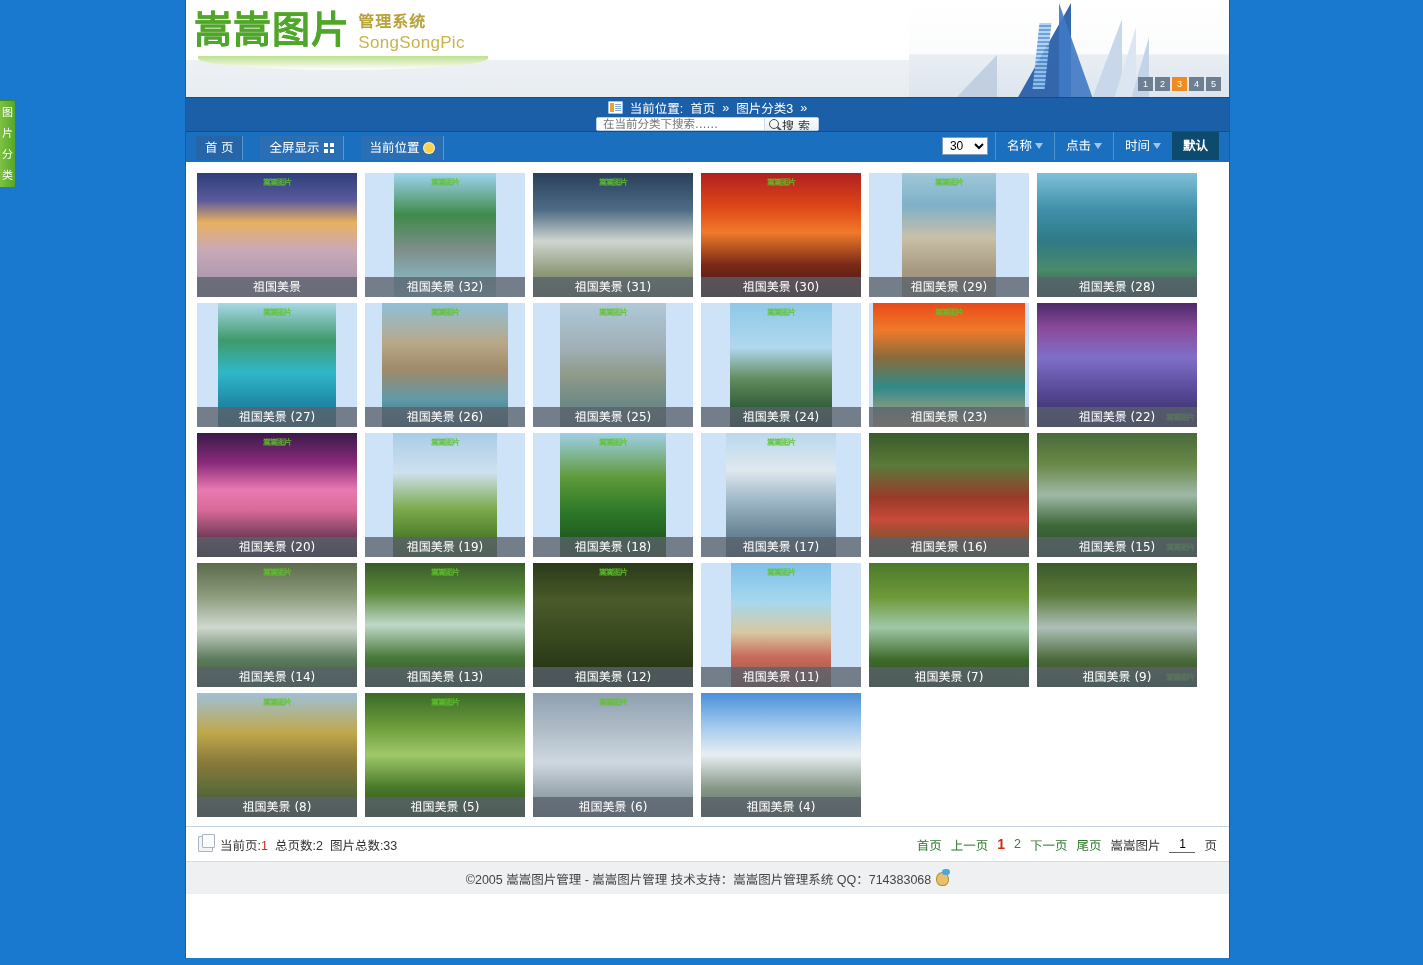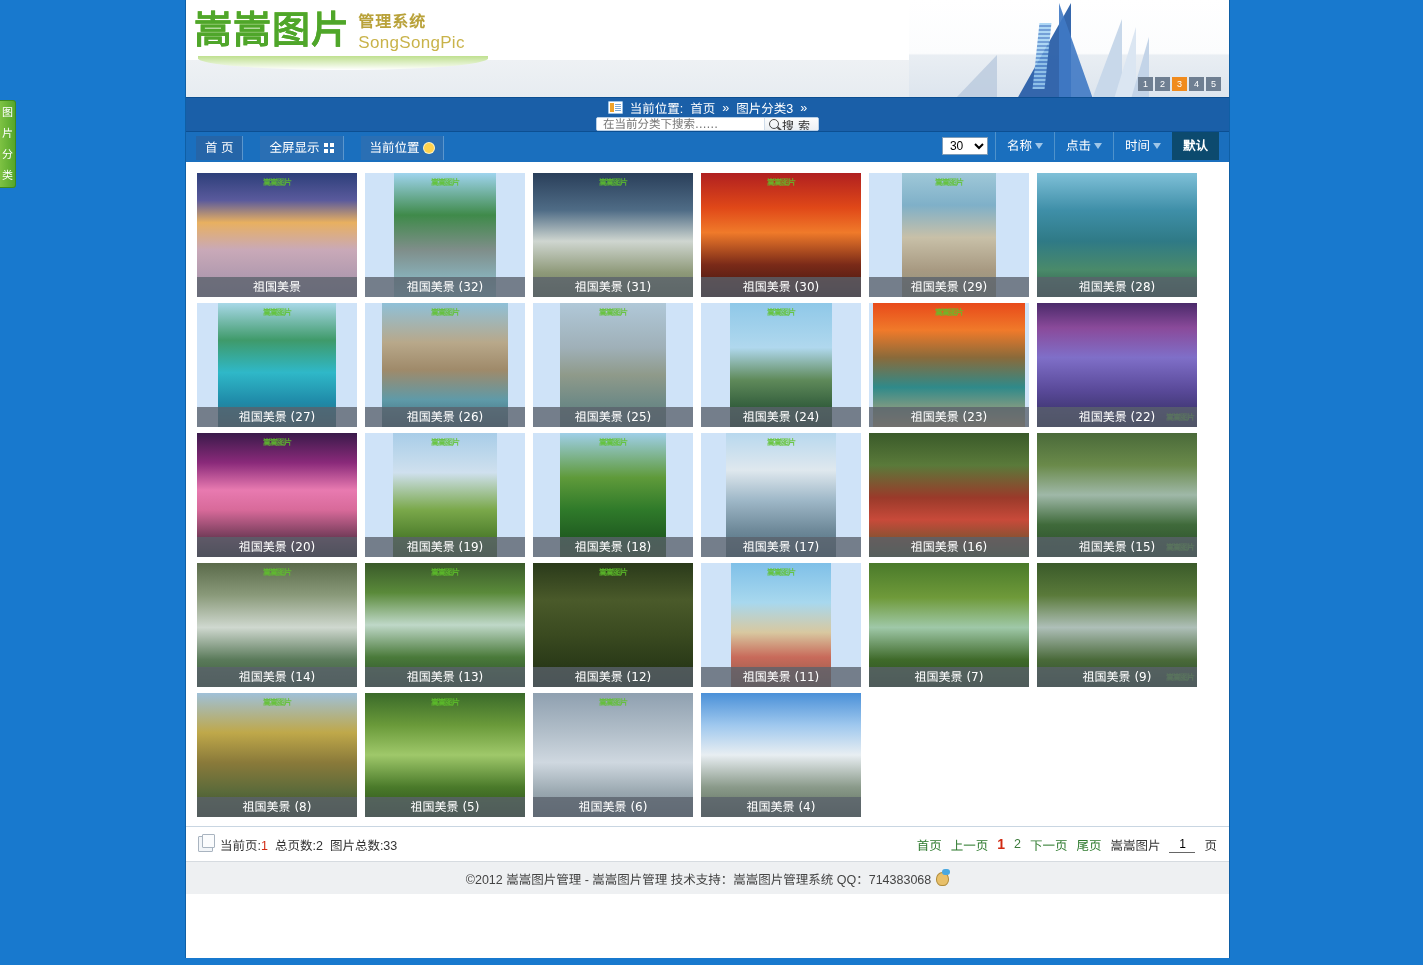--- a/index.html
+++ b/index.html
@@ -529,19 +529,19 @@
         </span>
       <a href="#">下一页</a>
       <a href="#">尾页</a>
       <span class="jmp-label">嵩嵩图片</span>
       <input id="jump-input" type="text" value="1" style="">
       <span class="jmp-label">页</span>
     </div>
   </div>
 
   <div id="footer">
-    <span>©2012 嵩嵩图片管理 - 嵩嵩图片管理 技术支持：嵩嵩图片管理系统 QQ：714383068</span>
+    <span>©2005 嵩嵩图片管理 - 嵩嵩图片管理 技术支持：嵩嵩图片管理系统 QQ：714383068</span>
     <span class="qq-ico">
         <i class="b"></i>
         <i class="s"></i>
       </span>
   </div>
 </div>
 
 </body></html>

